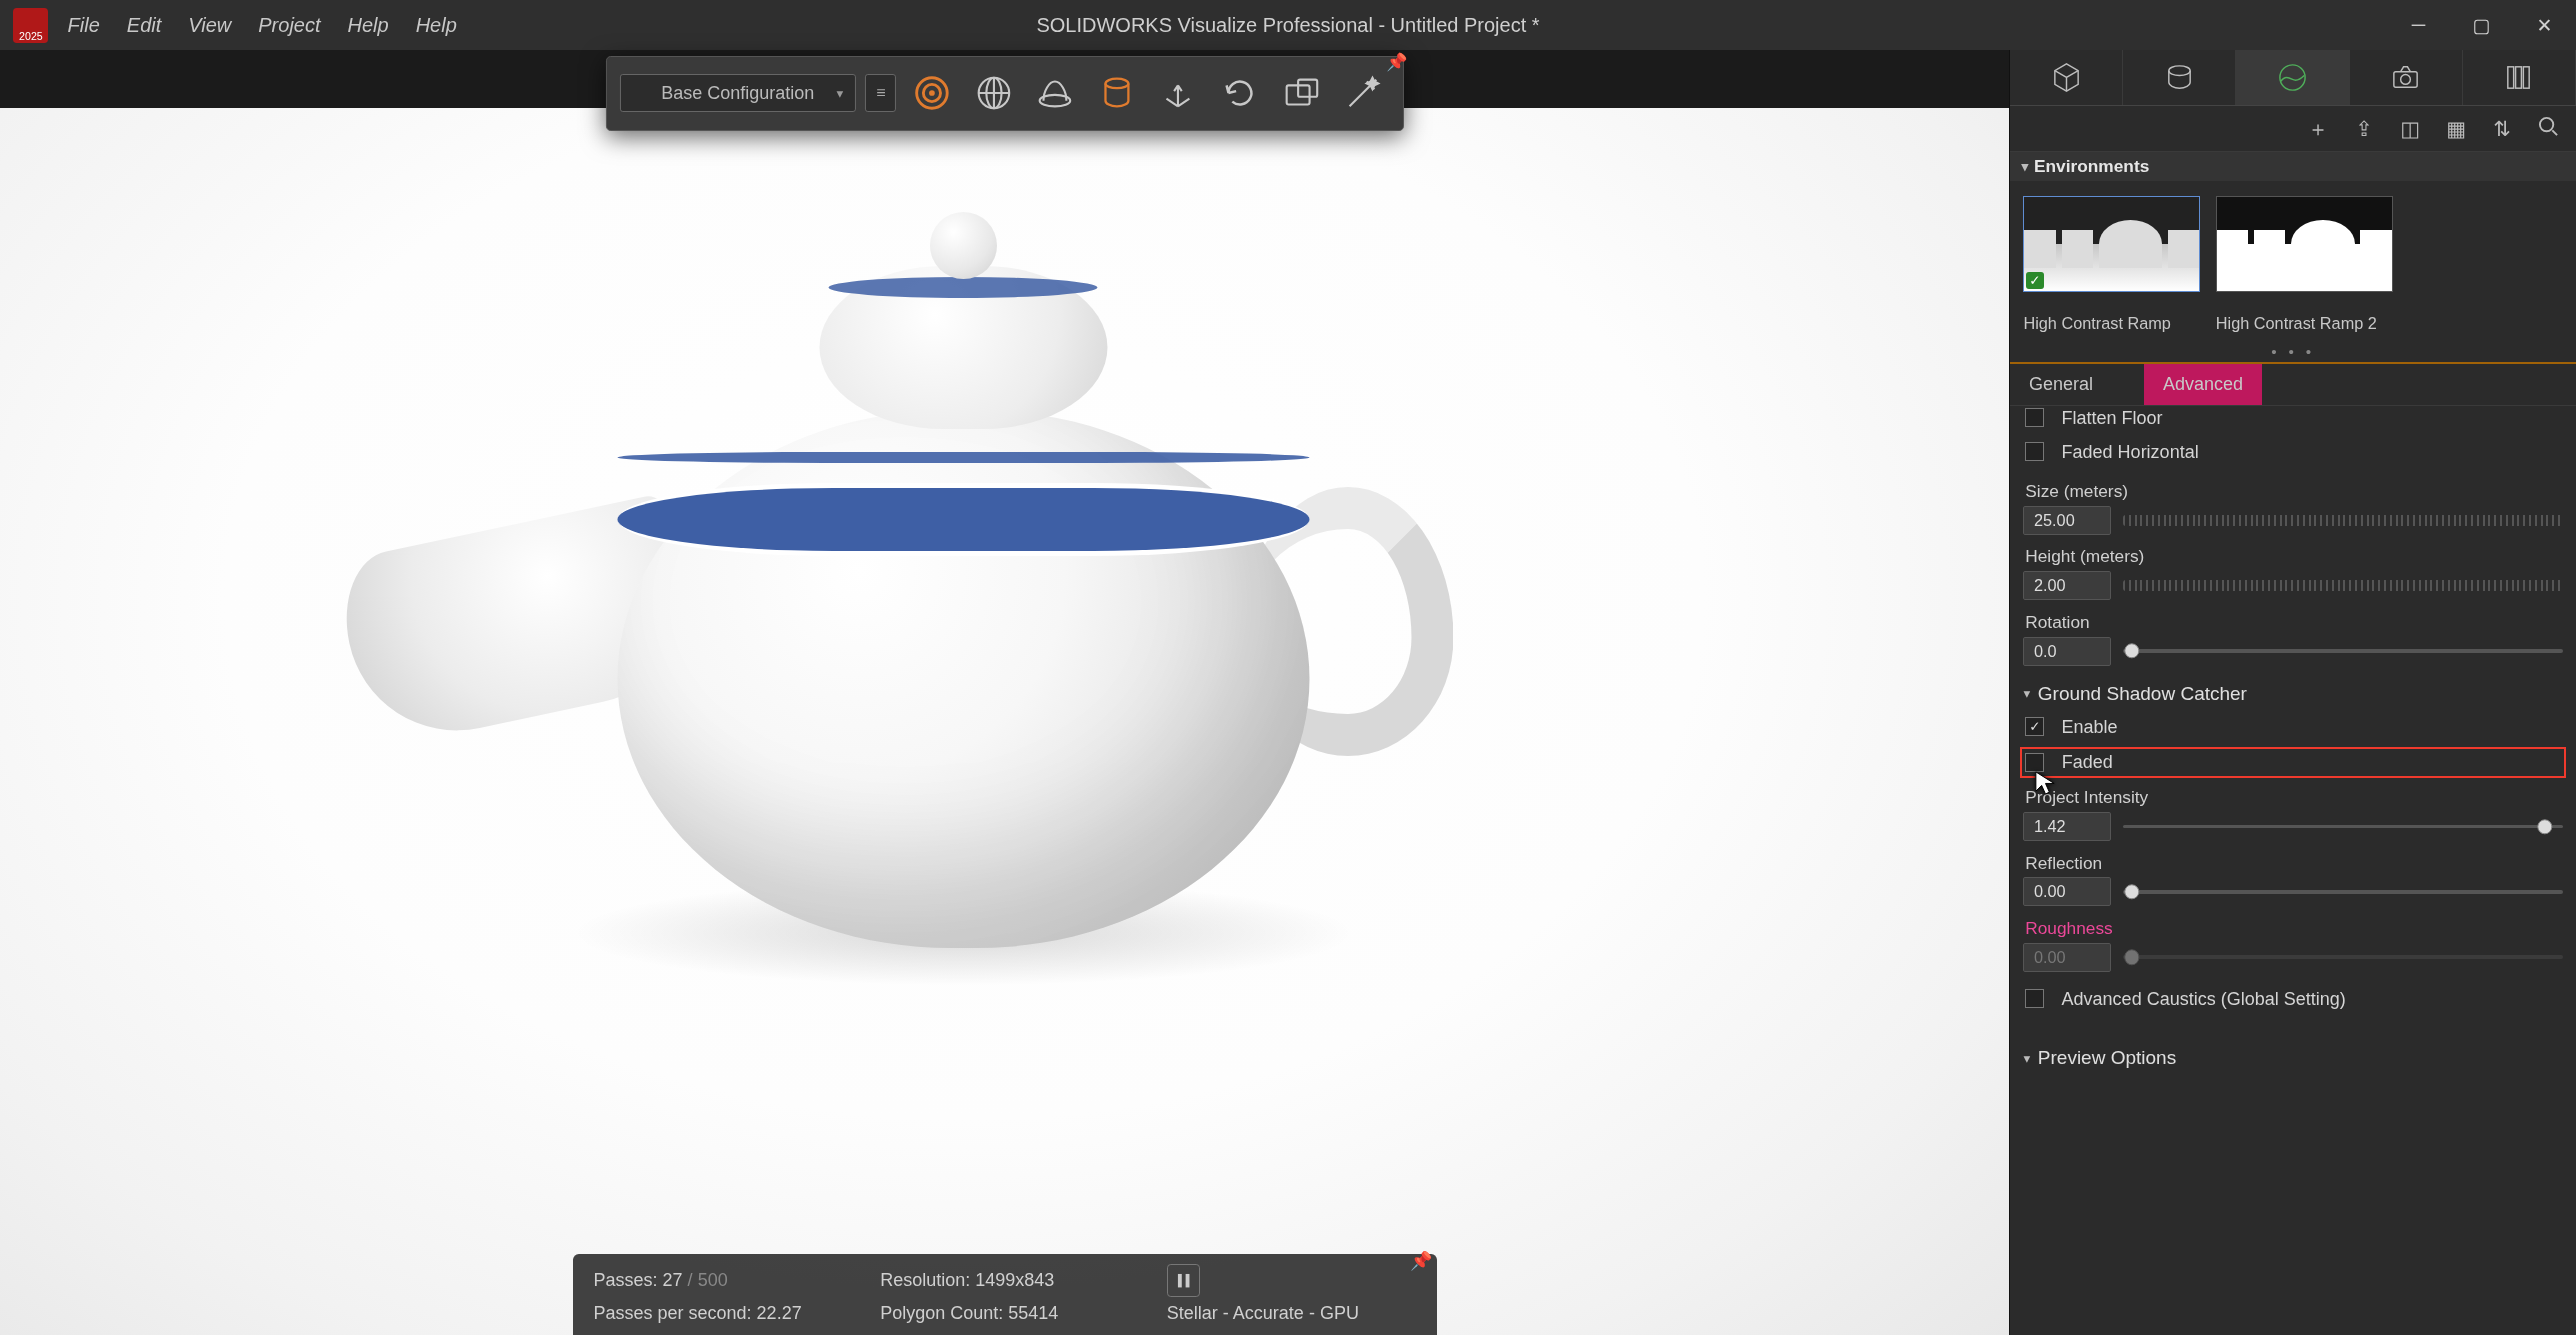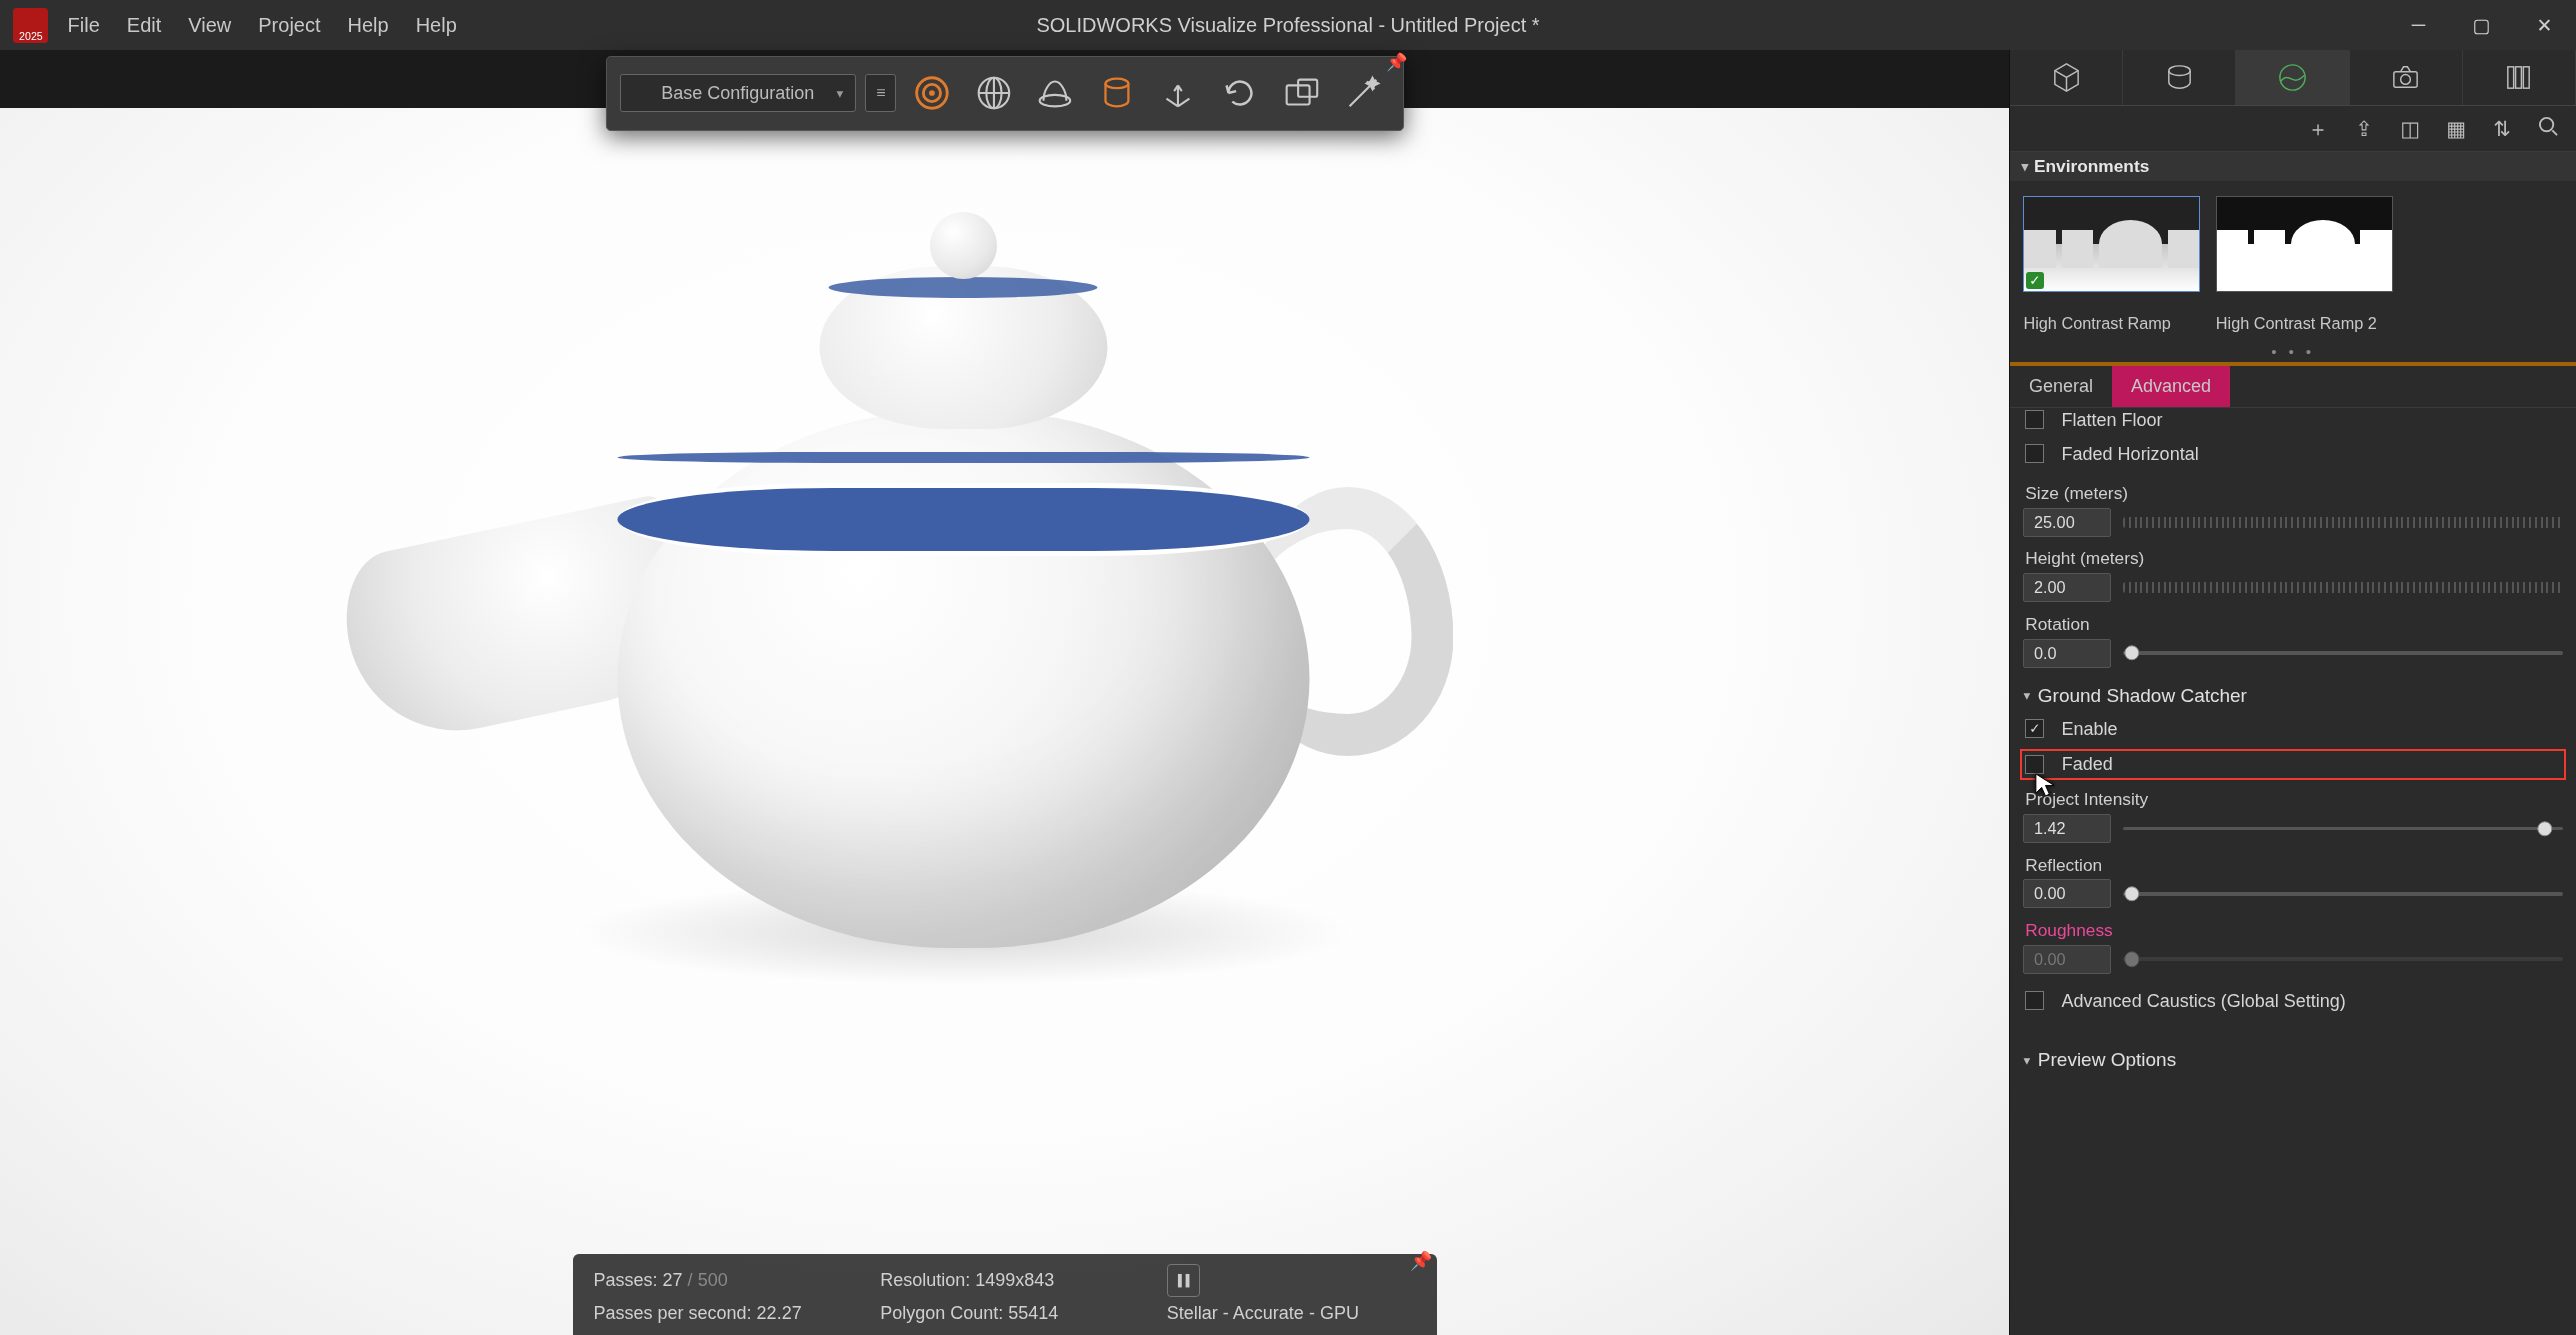--- a/index.html
+++ b/index.html
@@ -9,21 +9,21 @@
   .titlebar {
     height: 50px; background: #2f2f2f; display: flex; align-items: center;
     color: #c8c8c8; font-size: 20px; position: relative;
   }
   .titlebar .logo {
     width: 35px; height: 35px; margin: 0 13.4px; background: #b01818;
     border-radius: 3.8px; display: flex; align-items: flex-end; justify-content: center;
     font-size: 10.6px; color: #fff; padding-bottom: 1px;
   }
   .titlebar .menu { display: flex; gap: 27px; margin-left: 5.8px; }
-  .titlebar .menu span { cursor: pointer; }
+  .titlebar .menu span { cursor: pointer; font-style: italic; }
   .titlebar .title {
     position: absolute; left: 50%; transform: translateX(-50%);
     color: #cfcfcf; font-size: 20px;
   }
   .titlebar .wincontrols {
     position: absolute; right: 0; top: 0; height: 100%; display: flex;
   }
   .titlebar .wincontrols div {
     width: 63px; display: flex; align-items: center; justify-content: center;
     color: #cfcfcf; font-size: 19px;
@@ -164,21 +164,21 @@
   .env-thumb .shapes{position:absolute;inset:0;display:flex;align-items:flex-end;justify-content:center;gap:5.8px;padding-bottom:23px;}
   .env-thumb .shapes span{background:#dcdcdc;width:33px;height:38px;}
   .env-thumb .shapes span:nth-child(3){width:67px;height:48px;border-radius:50% 50% 0 0;}
   .env-thumb.snowy{background:linear-gradient(#bfe4ff 0%, #e9f6ff 55%, #ffffff 100%);}
   .env-thumb.snowy::before{content:"";position:absolute;left:11.5px;bottom:19px;width:48px;height:52px;background:radial-gradient(circle,#1a2a18 0%,#2c3b28 60%,transparent 70%);border-radius:50% 50% 30% 30%;}
   .env-label{font-size:16.3px; color:#c8c8c8; padding-top:22px; overflow:hidden; text-overflow:ellipsis; white-space:nowrap;}
   .env-check{position:absolute;left:1.9px;bottom:1.9px;width:17.3px;height:17.3px;background:#2b8a2b;border-radius:2.9px;color:#fff;font-size:13.4px;display:flex;align-items:center;justify-content:center;}
 
   .divider-dots{color:#888;text-align:center;letter-spacing:3.8px;font-size:15.4px;padding-bottom:1.9px;}
 
-  .subtabs{display:flex;border-top:4px solid #a16207;border-bottom:1px solid #3a3a3a;}
+  .subtabs{display:flex;border-top:2px solid #a16207;border-bottom:1px solid #3a3a3a;gap:32px;}
   .subtabs div{padding:9.6px 19px;font-size:18px;color:#c8c8c8;}
   .subtabs div.active{background:#be185d;}
 
   .props{flex:1; overflow:auto; padding:0 13.4px 11.5px; position:relative;}
   .props::-webkit-scrollbar{width:9.6px;}
   .props::-webkit-scrollbar-thumb{background:#555;border-radius:4.8px;}
   .prop-row{display:flex;align-items:flex-start;gap:17.3px;padding:6.7px 1.9px;}
   .checkbox{
     width:19px;height:19px;border:1px solid #777;background:#222;display:flex;
     align-items:center;justify-content:center;color:#ddd;font-size:13.4px;flex-shrink:0;

